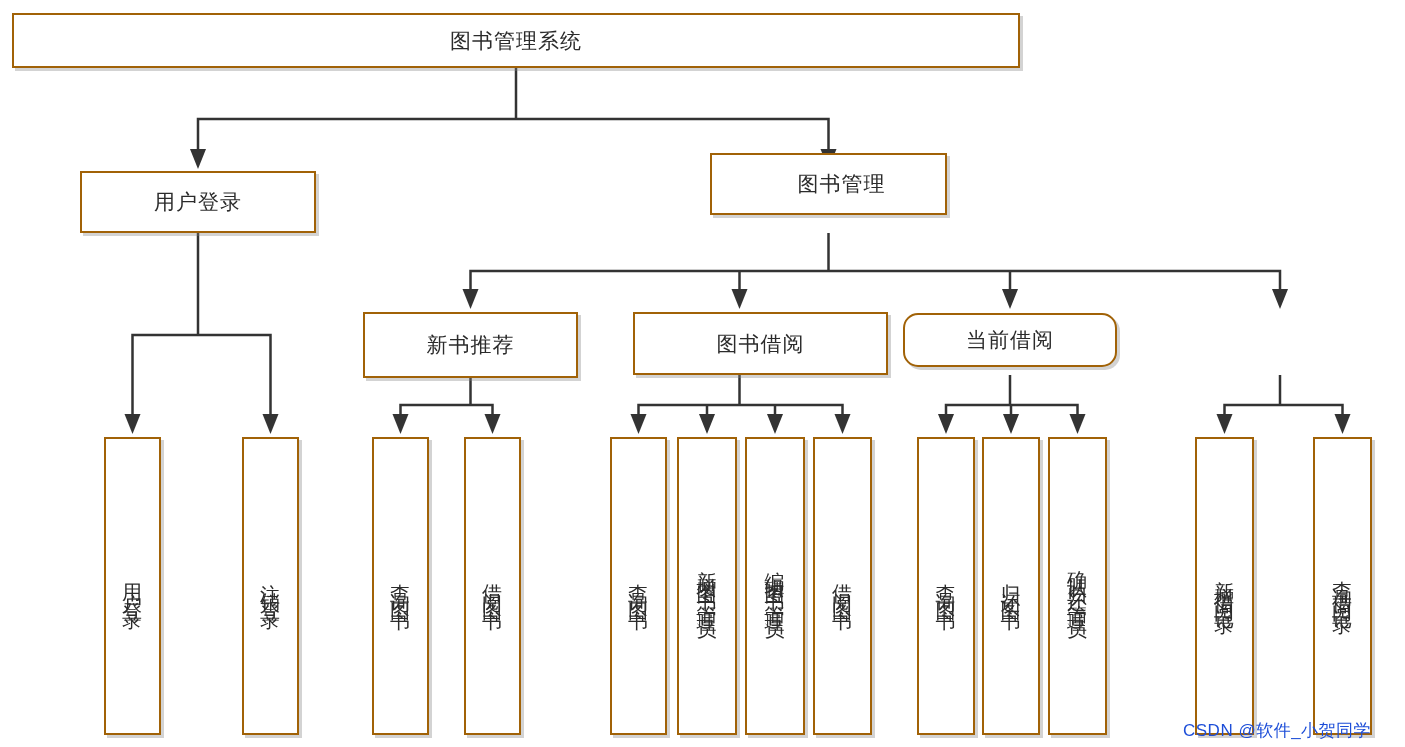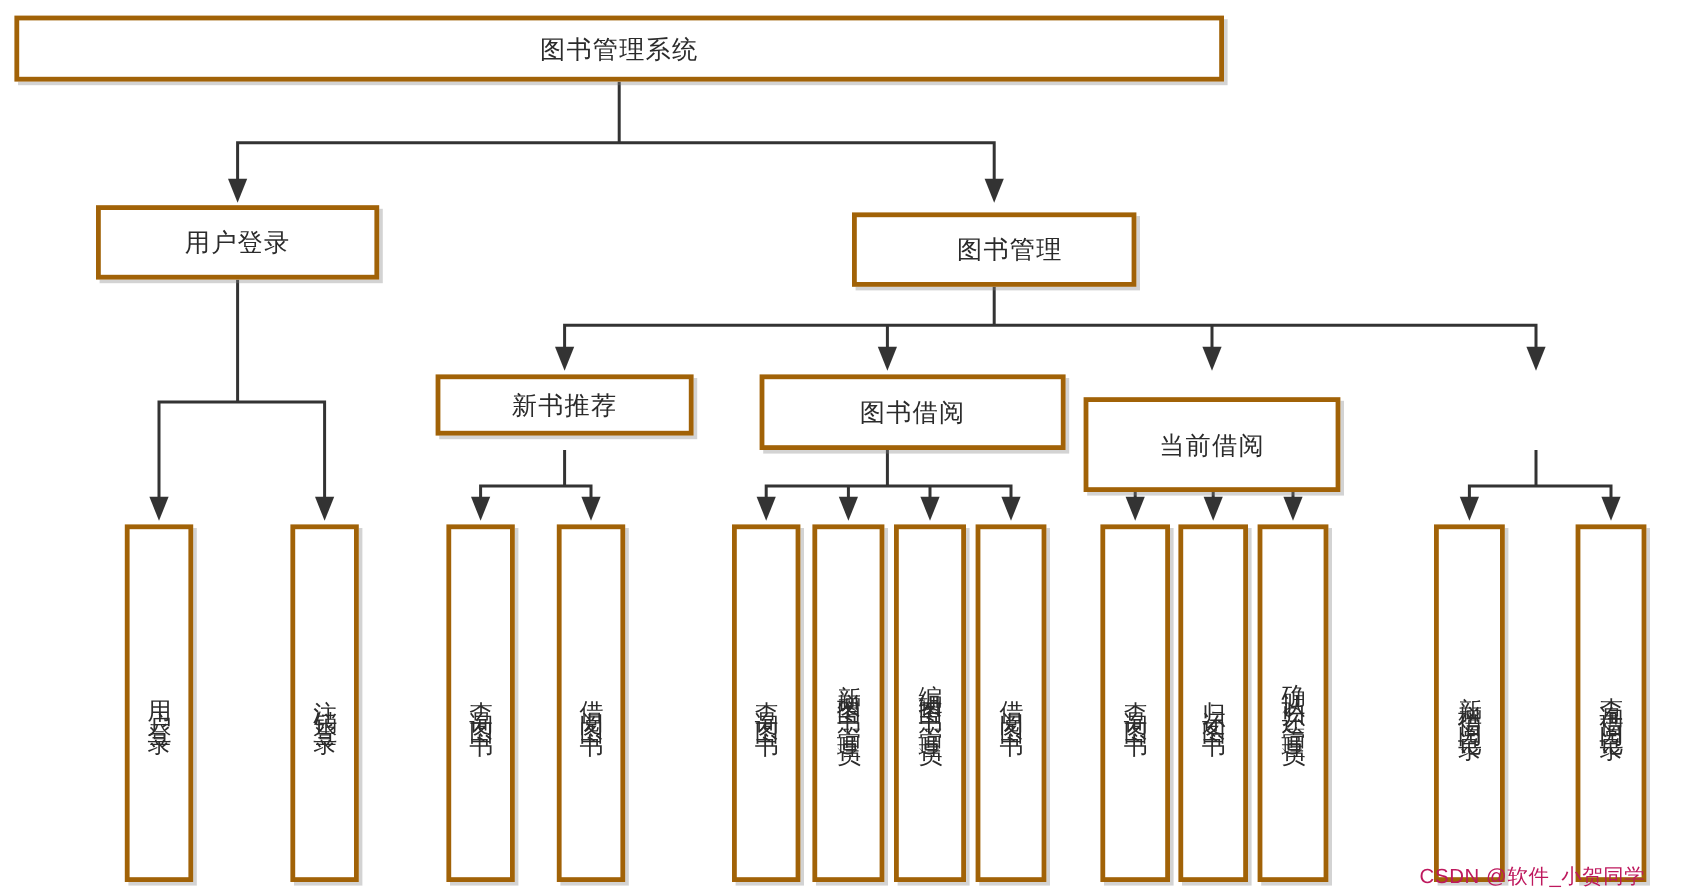--- a/index.html
+++ b/index.html
@@ -9,34 +9,34 @@
     width:1405px;
     height:747px;
     background:#ffffff;
     overflow:hidden;
   }
   #wires{position:absolute;left:0;top:0;width:1405px;height:747px;}
   .box{
     position:absolute;
     box-sizing:border-box;
     background:#ffffff;
-    border:4px solid #a16207;
+    border:2px solid #a16207;
     box-shadow:3px 3px 0 rgba(130,130,130,0.35);
     display:flex;
     align-items:center;
     justify-content:center;
     color:#2b2b2b;
   }
   .hbox{font-size:21px;letter-spacing:1px;}
   .root{left:12px;top:13px;width:1008px;height:55px;}
   .lv2a{left:80px;top:171px;width:236px;height:62px;}
-  .lv2b{left:710px;top:177px;width:237px;height:62px;padding-left:26px;}
-  .lv3a{left:363px;top:312px;width:215px;height:51px;}
+  .lv2b{left:710px;top:153px;width:237px;height:62px;padding-left:26px;}
+  .lv3a{left:363px;top:312px;width:215px;height:66px;}
   .lv3b{left:633px;top:312px;width:255px;height:63px;}
-  .lv3c{left:903px;top:331px;width:214px;height:79px;}
+  .lv3c{left:903px;top:313px;width:214px;height:54px;border-radius:15px;}
   .lv3d{left:1173px;top:313px;width:214px;height:63px;}
   .leaf{top:437px;height:298px;width:57px;}
   .leaf span{
     writing-mode:vertical-rl;
     text-orientation:mixed;
     font-size:20px;
     letter-spacing:9px;
     line-height:1;
     white-space:nowrap;
     color:#2b2b2b;
@@ -53,21 +53,21 @@
   .lf10{left:982px;width:58px;}
   .lf11{left:1048px;width:59px;}
   .lf12{left:1195px;width:59px;}
   .lf13{left:1313px;width:59px;}
   .leaf-tight span{letter-spacing:7px;}
   #watermark{
     position:absolute;
     left:1183px;
     top:719px;
     font-size:17px;
-    color:#be185d;
+    color:#1d4ed8;
     letter-spacing:0.5px;
     white-space:nowrap;
   }
 </style>
 </head>
 <body>
 
 <div id="canvas">
 
   <svg id="wires" viewBox="0 0 1405 747" xmlns="http://www.w3.org/2000/svg">

